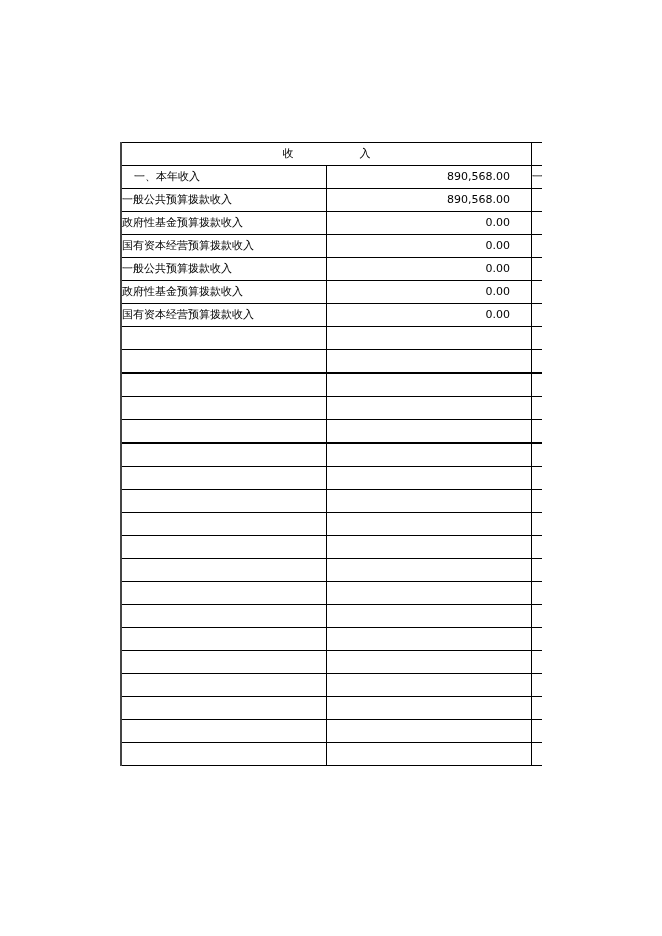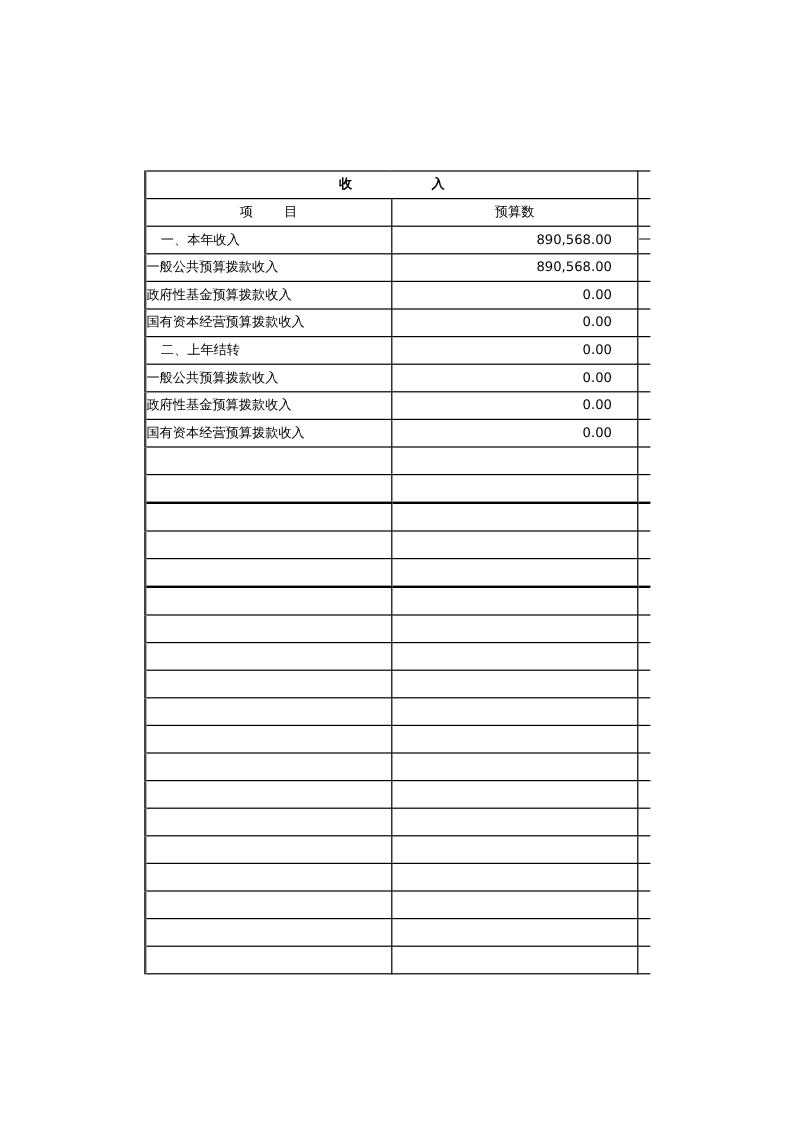--- a/index.html
+++ b/index.html
@@ -23,30 +23,23 @@
   tr.thick td { border-top: 2.5px solid #000; }
   td.c3 { border-top-color: #000; }
 </style>
 </head>
 <body>
 
 <div class="sheet">
   <table>
     <tbody>
         <tr class="top">
-      <td colspan="2" class="title-cell" style="border-left:2px solid #444;border-right:1.5px solid #000;font-weight:bold;">
+      <td colspan="2" class="title-cell" style="border-left:2px solid #444;border-right:1.5px solid #000;">
         <span>收</span><span class="gap"></span><span>入</span>
       </td>
-      <td class="c3"></td>
-    </tr>
-    <tr>
-      <td class="c1 hdr-c1">
-        <span>项</span><span class="gap"></span><span>目</span>
-      </td>
-      <td class="c2 hdr-c2">预算数</td>
       <td class="c3"></td>
     </tr>
     </tbody>
       <tbody id="data-rows">
         <tr>
           <td class="c1 lvl0">一、本年收入</td>
           <td class="c2">890,568.00</td>
           <td class="c3">一</td>
         </tr>
         <tr>
@@ -54,25 +47,20 @@
           <td class="c2">890,568.00</td>
           <td class="c3"></td>
         </tr>
         <tr>
           <td class="c1 lvl1">政府性基金预算拨款收入</td>
           <td class="c2">0.00</td>
           <td class="c3"></td>
         </tr>
         <tr>
           <td class="c1 lvl1">国有资本经营预算拨款收入</td>
-          <td class="c2">0.00</td>
-          <td class="c3"></td>
-        </tr>
-        <tr>
-          <td class="c1 lvl0">二、上年结转</td>
           <td class="c2">0.00</td>
           <td class="c3"></td>
         </tr>
         <tr>
           <td class="c1 lvl1">一般公共预算拨款收入</td>
           <td class="c2">0.00</td>
           <td class="c3"></td>
         </tr>
         <tr>
           <td class="c1 lvl1">政府性基金预算拨款收入</td>

